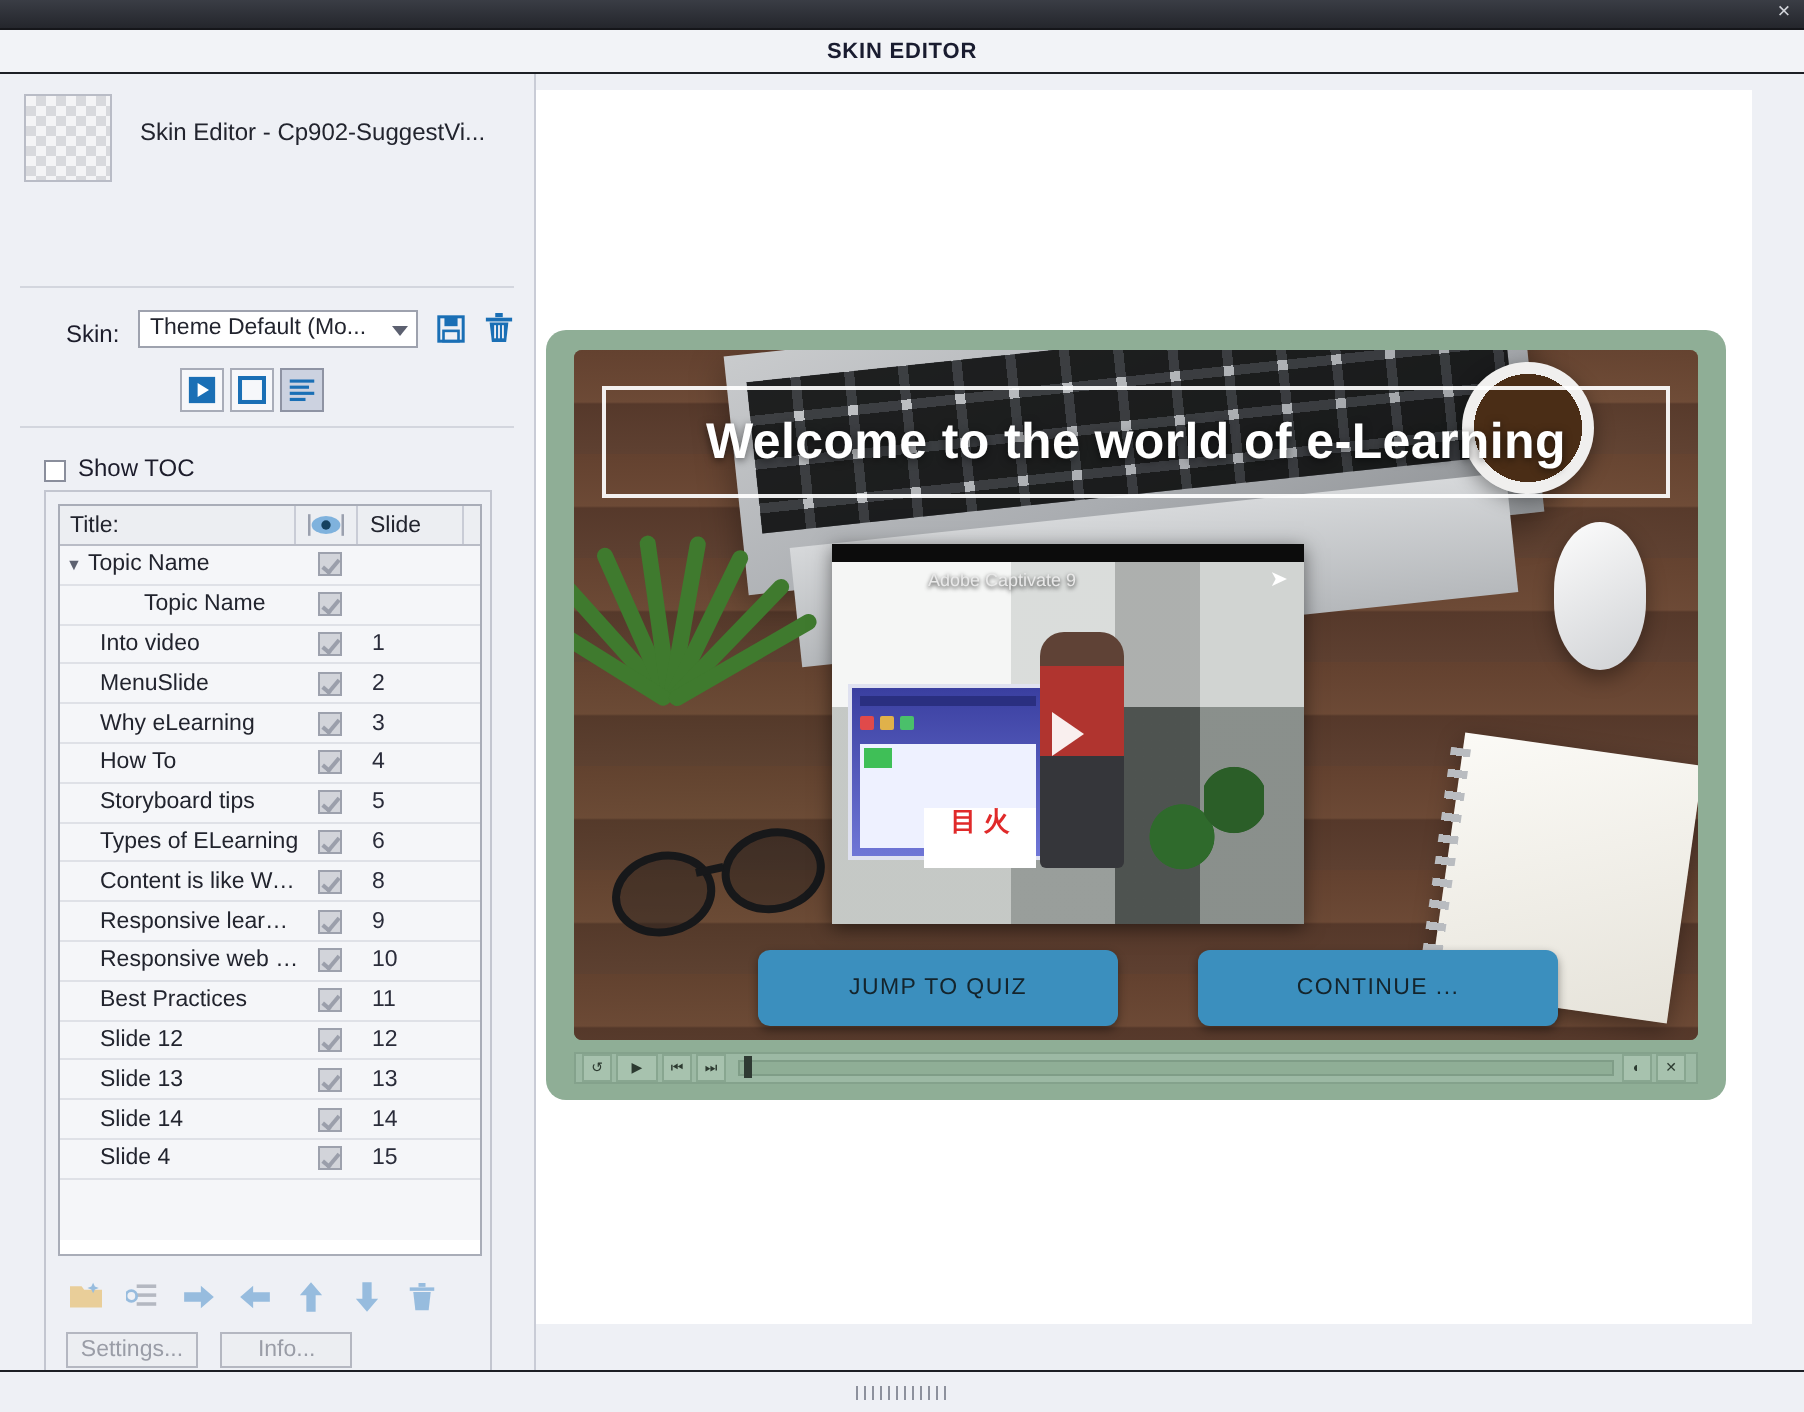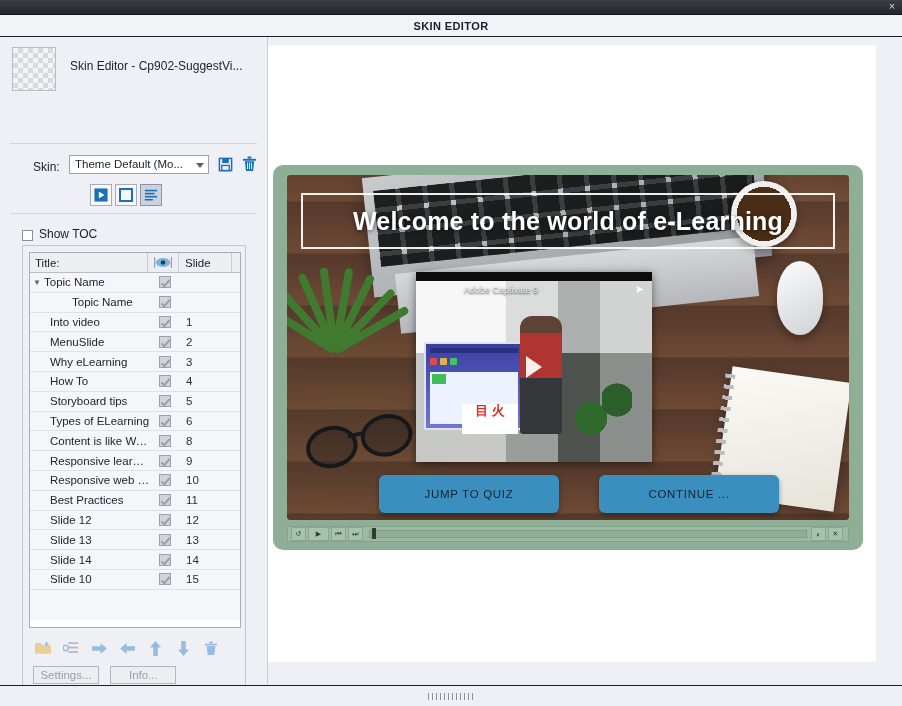--- a/index.html
+++ b/index.html
@@ -522,21 +522,21 @@
               </div>
               <div class="c-eye">
                 <span class="chk"></span>
               </div>
               <div class="c-slide">14</div>
               <div class="c-grip"></div>
             </div>
             <div class="toc-row">
               <div class="c-title">
                 <span class="twisty"></span>
-                <span class="txt" style="padding-left: 6px;">Slide 10</span>
+                <span class="txt" style="padding-left: 6px;">Slide 4</span>
               </div>
               <div class="c-eye">
                 <span class="chk"></span>
               </div>
               <div class="c-slide">15</div>
               <div class="c-grip"></div>
             </div>
             <div class="toc-row blank"></div>
           </div>
       </div>

